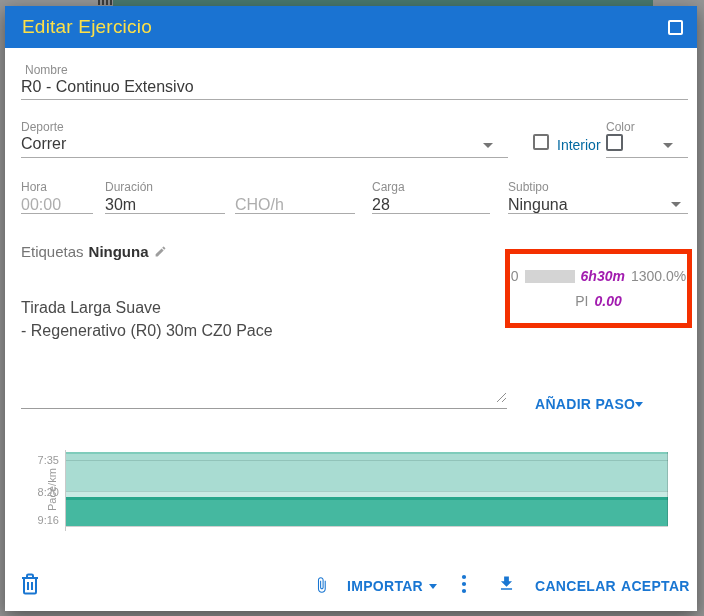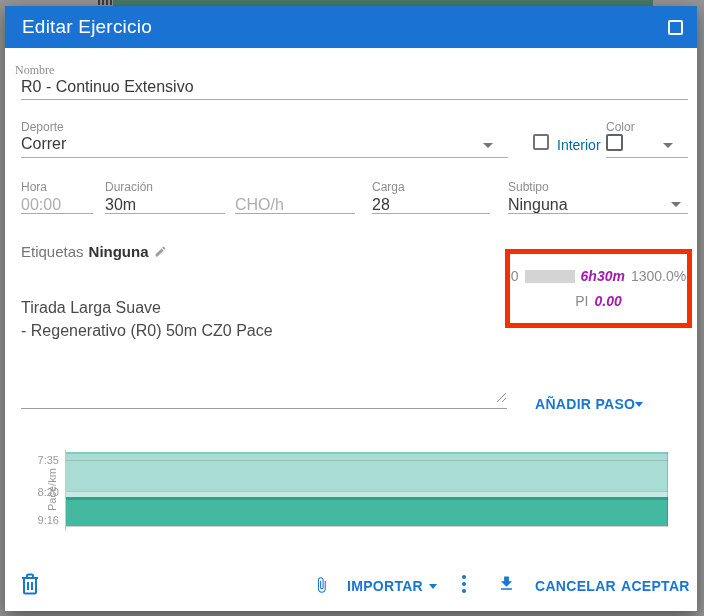--- a/index.html
+++ b/index.html
@@ -8,21 +8,21 @@
   .bd-marks { position: absolute; left: 98px; top: 0; width: 14px; height: 5px;
     background: repeating-linear-gradient(90deg,#3c3c3c 0 2px,#8f8f8f 2px 4px); }
   .bd-teal { position: absolute; left: 113px; top: 0; width: 540px; height: 6px; background: #49796d; }
 
   .dialog { position: absolute; left: 5px; top: 6px; width: 692px; height: 605px;
     background: #ffffff; box-shadow: 0 6px 18px rgba(0,0,0,.45); }
 
   
   .header { position: absolute; left: 0; top: 0; width: 692px; height: 42px; background: #1a73d2;
     display: flex; align-items: center; padding: 0 14px 0 17px; }
-  .header-title { color: #ffffff; font-size: 19px; font-weight: 500; letter-spacing: .2px; flex: 1; }
+  .header-title { color: #fde047; font-size: 19px; font-weight: 500; letter-spacing: .2px; flex: 1; }
   .maximize { width: 15px; height: 15px; border: 2px solid #fff; border-radius: 2px; cursor: pointer; }
 
   
   .flabel { position: absolute; font-size: 12px; color: #8e8e8e; }
   .fvalue { position: absolute; font-size: 16px; color: #3a3a3a; white-space: nowrap; }
   .fvalue.placeholder { color: #adadad; }
   .uline { position: absolute; height: 1px; background: #ababab; }
   .caret { position: absolute; width: 0; height: 0; border-left: 5px solid transparent;
     border-right: 5px solid transparent; border-top: 5px solid #757575; }
 
@@ -94,21 +94,21 @@
   <div class="bd-marks"></div>
   <div class="bd-teal"></div>
 
   <div class="dialog">
 
     <div class="header">
       <div class="header-title">Editar Ejercicio</div>
       <div class="maximize"></div>
     </div>
 
-    <div class="flabel" style="left:10px; top:57px;font-family:Liberation Serif, serif;">Nombre</div>
+    <div class="flabel" style="left:20px; top:57px;">Nombre</div>
     <div class="fvalue" style="left:16px; top:72px;">R0 - Continuo Extensivo</div>
     <div class="uline" style="left:16px; top:93px; width:667px;"></div>
 
     <div class="flabel" style="left:16px; top:114px;">Deporte</div>
     <div class="fvalue" style="left:16px; top:129px;">Correr</div>
     <div class="caret" style="left:478px; top:137px;"></div>
     <div class="uline" style="left:16px; top:151px; width:487px;"></div>
 
     <div class="checkbox"></div>
     <div class="checkbox-label">Interior</div>
@@ -157,21 +157,21 @@
       </div>
       <div class="sum-line">
         <span>PI</span>
         <b>0.00</b>
       </div>
     </div>
 
     <div class="notes-area">
       <div class="notes-text">
         <div>Tirada Larga Suave</div>
-        <div>- Regenerativo (R0) 50m CZ0 Pace</div>
+        <div>- Regenerativo (R0) 30m CZ0 Pace</div>
       </div>
       <span class="resize-handle">
         <svg width="11" height="11" viewBox="0 0 11 11">
             <path d="M10 1L1 10M10 6L6 10" stroke="#8f8f8f" stroke-width="1" fill="none"></path>
           </svg>
       </span>
     </div>
 
     <div class="add-step">
       <span>AÑADIR PASO</span>

